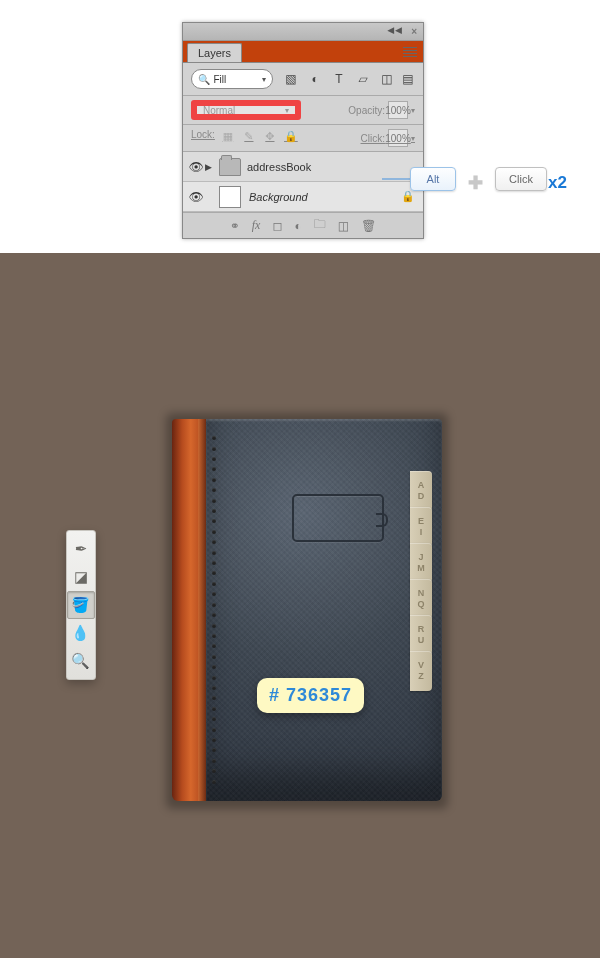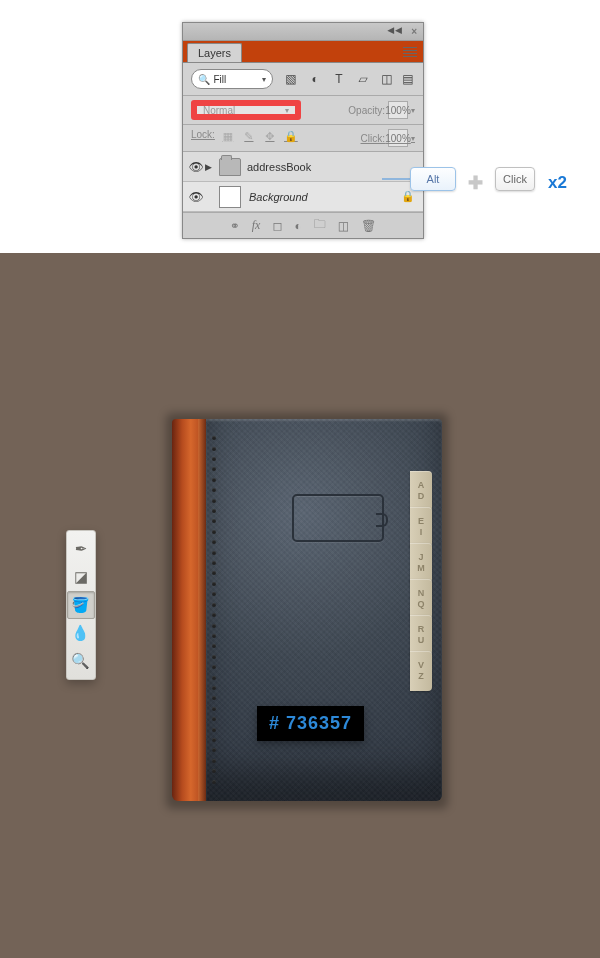--- a/index.html
+++ b/index.html
@@ -48,21 +48,21 @@
 .italic { font-style:italic; }
 .lock-badge { margin-left:auto; margin-right:4px; font-size:11px; color:#777; }
 
 .panel-footer { height:26px; border-top:1px solid #aaa; background:#cfcfcf; display:flex; align-items:center; justify-content:center; gap:12px; }
 .footer-ico { font-size:12px; color:#777; }
 
 
 .key-link { position:absolute; left:382px; top:178px; width:28px; height:2px; background:#8fb6dd; }
 .key-alt { position:absolute; left:410px; top:167px; width:46px; height:24px; background:linear-gradient(#fdfeff,#e9f2fb); border:1px solid #9cc3e8; border-radius:4px; display:flex; align-items:center; justify-content:center; font-size:11px; color:#5676a8; box-shadow:0 1px 2px rgba(0,0,0,0.15); }
 .plus { position:absolute; left:468px; top:172px; font-size:18px; color:#c8c8c8; font-weight:bold; }
-.key-click { position:absolute; left:495px; top:167px; width:40px; height:24px; background:linear-gradient(#fff,#f0f0f0); border:1px solid #c0c0c0; border-radius:4px; display:flex; align-items:center; justify-content:center; font-size:11px; color:#676767; box-shadow:0 1px 2px rgba(0,0,0,0.15); }
+.key-click { position:absolute; left:495px; top:167px; width:52px; height:24px; background:linear-gradient(#fff,#f0f0f0); border:1px solid #c0c0c0; border-radius:4px; display:flex; align-items:center; justify-content:center; font-size:11px; color:#676767; box-shadow:0 1px 2px rgba(0,0,0,0.15); }
 .x2 { position:absolute; left:548px; top:173px; font-size:17px; color:#1a79d6; font-weight:600; }
 
 
 .mini-tools { position:absolute; left:66px; top:530px; width:30px; background:linear-gradient(#f2f2f0,#e1e0dc); border:1px solid #c8c6c0; border-radius:3px; padding:4px 0; box-shadow:0 4px 10px rgba(0,0,0,0.25); }
 .mtool { width:28px; height:28px; margin:0 auto; display:flex; align-items:center; justify-content:center; font-size:15px; color:#6b6a65; }
 .mtool.sel { background:#d0cfca; border:1px solid #a5a39c; border-radius:2px; box-shadow:inset 0 1px 2px rgba(0,0,0,0.2); }
 
 
 .book { position:absolute; left:172px; top:419px; width:270px; height:382px; }
 .book-shadow { position:absolute; inset:-6px -6px -8px -6px; background:rgba(0,0,0,0.28); filter:blur(4px); border-radius:6px; z-index:0; }
@@ -71,21 +71,21 @@
 .stitch-col { position:absolute; left:40px; top:14px; bottom:14px; width:4px; z-index:4; display:flex; flex-direction:column; justify-content:space-around; }
 .stitch-col i { width:4px; height:4px; border-radius:50%; background:#222; box-shadow:inset 0 1px 0 rgba(255,255,255,0.1); }
 .cover { position:absolute; left:34px; top:0; right:0; height:100%; background:radial-gradient(circle at 40% 25%,#5b6673 0%,#3e4752 45%,#2b323c 100%); border-radius:0 4px 6px 0; z-index:2; overflow:hidden; box-shadow:inset 0 2px 2px rgba(255,255,255,0.15), inset 0 -30px 30px rgba(0,0,0,0.35); }
 .cover::after { content:""; position:absolute; inset:0; background:repeating-linear-gradient(45deg,rgba(255,255,255,0.015) 0 2px,rgba(0,0,0,0.03) 2px 4px),repeating-linear-gradient(-45deg,rgba(255,255,255,0.015) 0 2px,rgba(0,0,0,0.02) 2px 4px); }
 .label-plate { position:absolute; left:86px; top:75px; width:92px; height:48px; border:2px solid #2a313a; border-radius:5px; box-shadow:inset 0 1px 0 rgba(255,255,255,0.1),0 1px 0 rgba(255,255,255,0.08); z-index:4; }
 .label-plate::after { content:""; position:absolute; right:-6px; top:50%; width:10px; height:10px; margin-top:-5px; border:2px solid #2a313a; border-left:none; border-radius:0 6px 6px 0; }
 .pages { position:absolute; right:6px; top:6px; width:30px; bottom:6px; background:linear-gradient(90deg,#c9bfa8,#e3dbc6 40%,#cfc5ad); z-index:2; border-radius:0 3px 4px 0; box-shadow:inset -2px 0 3px rgba(0,0,0,0.3), -2px 0 4px rgba(0,0,0,0.3); }
 .page-edge { position:absolute; right:0; top:4px; width:13px; bottom:4px; background:linear-gradient(90deg,#2d3a4a,#3e4c5e); z-index:1; border-radius:0 3px 5px 0; }
 .tab-stack { position:absolute; right:10px; top:52px; width:22px; z-index:3; }
 .btab { width:22px; height:40px; background:linear-gradient(90deg,#d8cfb7,#c3b99e); border-radius:0 4px 4px 0; margin-bottom:-4px; box-shadow:inset 0 1px 0 rgba(255,255,255,0.3),0 1px 2px rgba(0,0,0,0.3); display:flex; flex-direction:column; align-items:center; justify-content:center; font-size:9px; font-weight:bold; color:#8d8369; line-height:11px; }
-.hex-badge { position:absolute; left:85px; top:259px; background:#000000; border-radius:0; padding:7px 12px; font-size:18px; font-weight:bold; color:#2d89d8; z-index:5; box-shadow:0 3px 8px rgba(0,0,0,0.35); letter-spacing:1px;margin-top:28px; }
+.hex-badge { position:absolute; left:85px; top:259px; background:#fef9c3; border-radius:10px; padding:7px 12px; font-size:18px; font-weight:bold; color:#2d89d8; z-index:5; box-shadow:0 3px 8px rgba(0,0,0,0.35); letter-spacing:1px; }
 </style>
 </head>
 <body>
 
 <div class="top-area"></div>
 <div class="canvas"></div>
 
 <div class="layers-panel">
   <div class="panel-header">
     <span class="header-arrows">◀◀</span>

